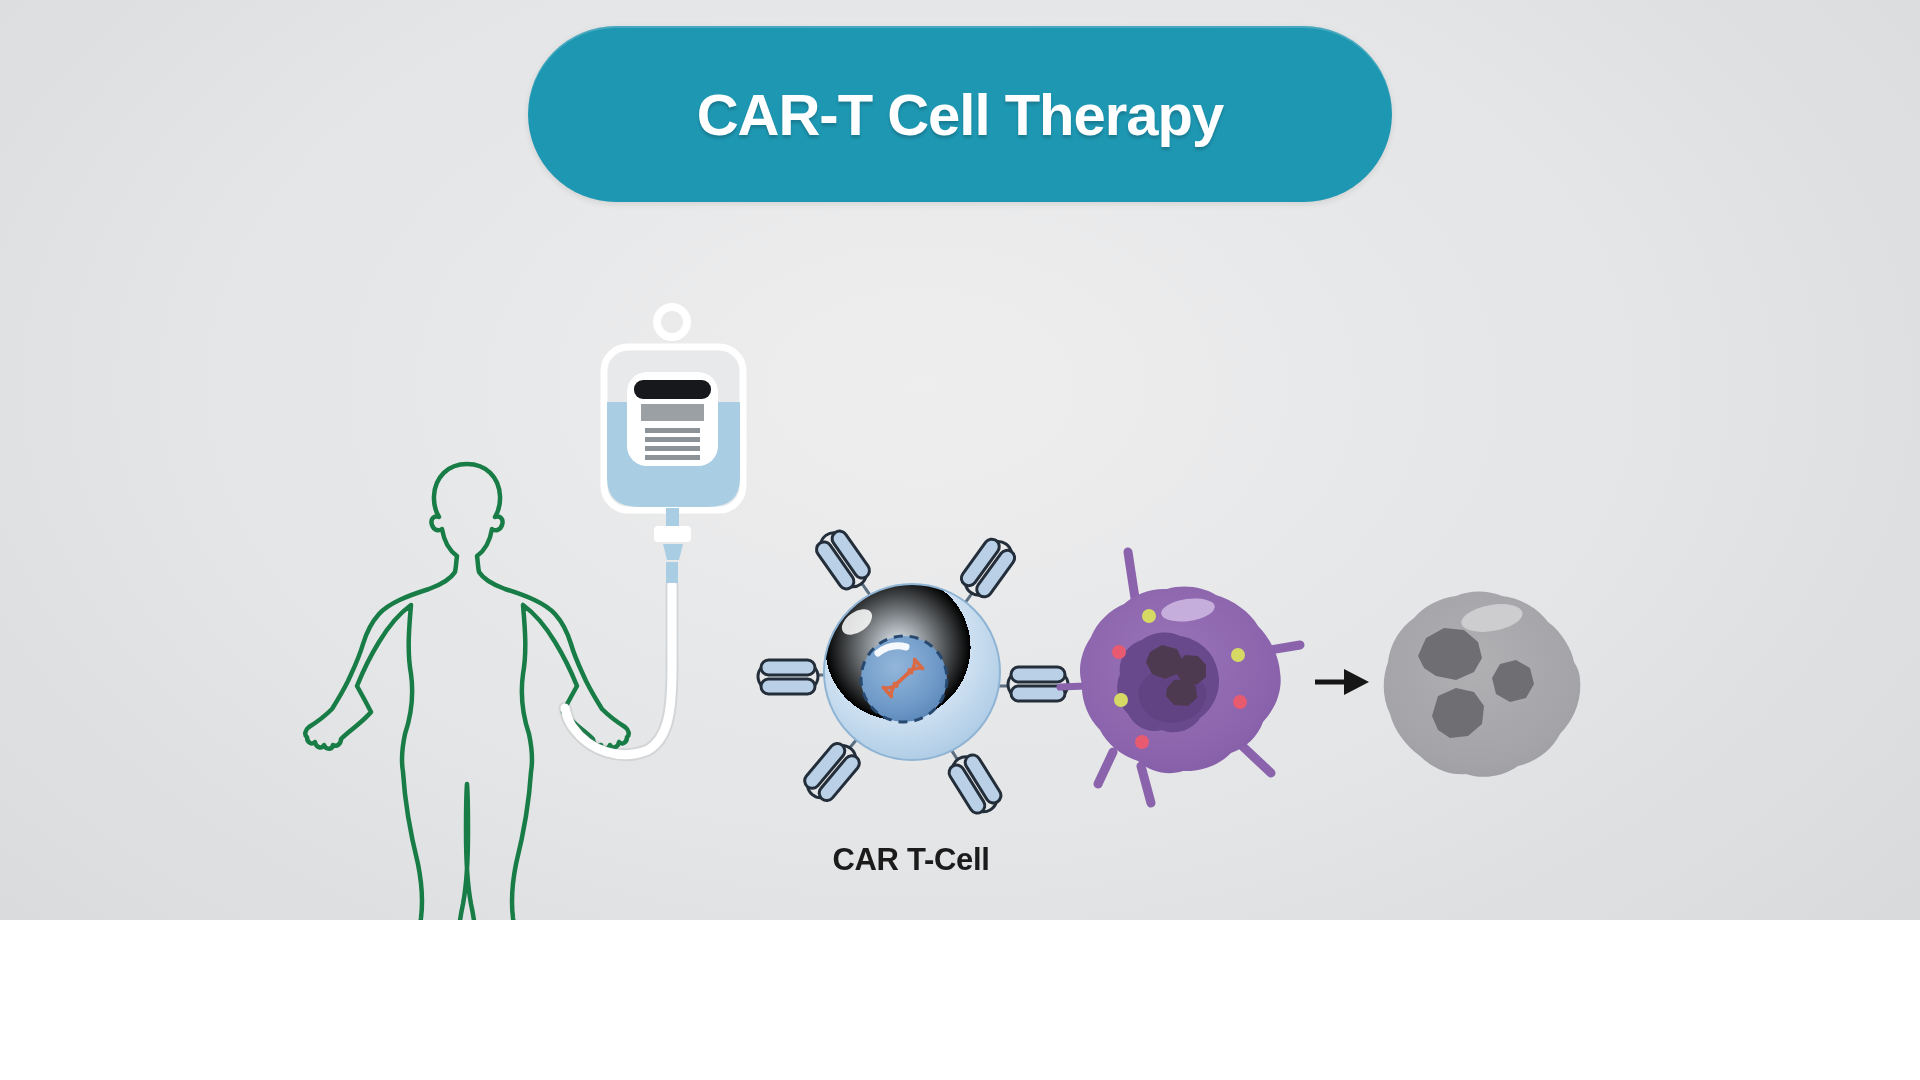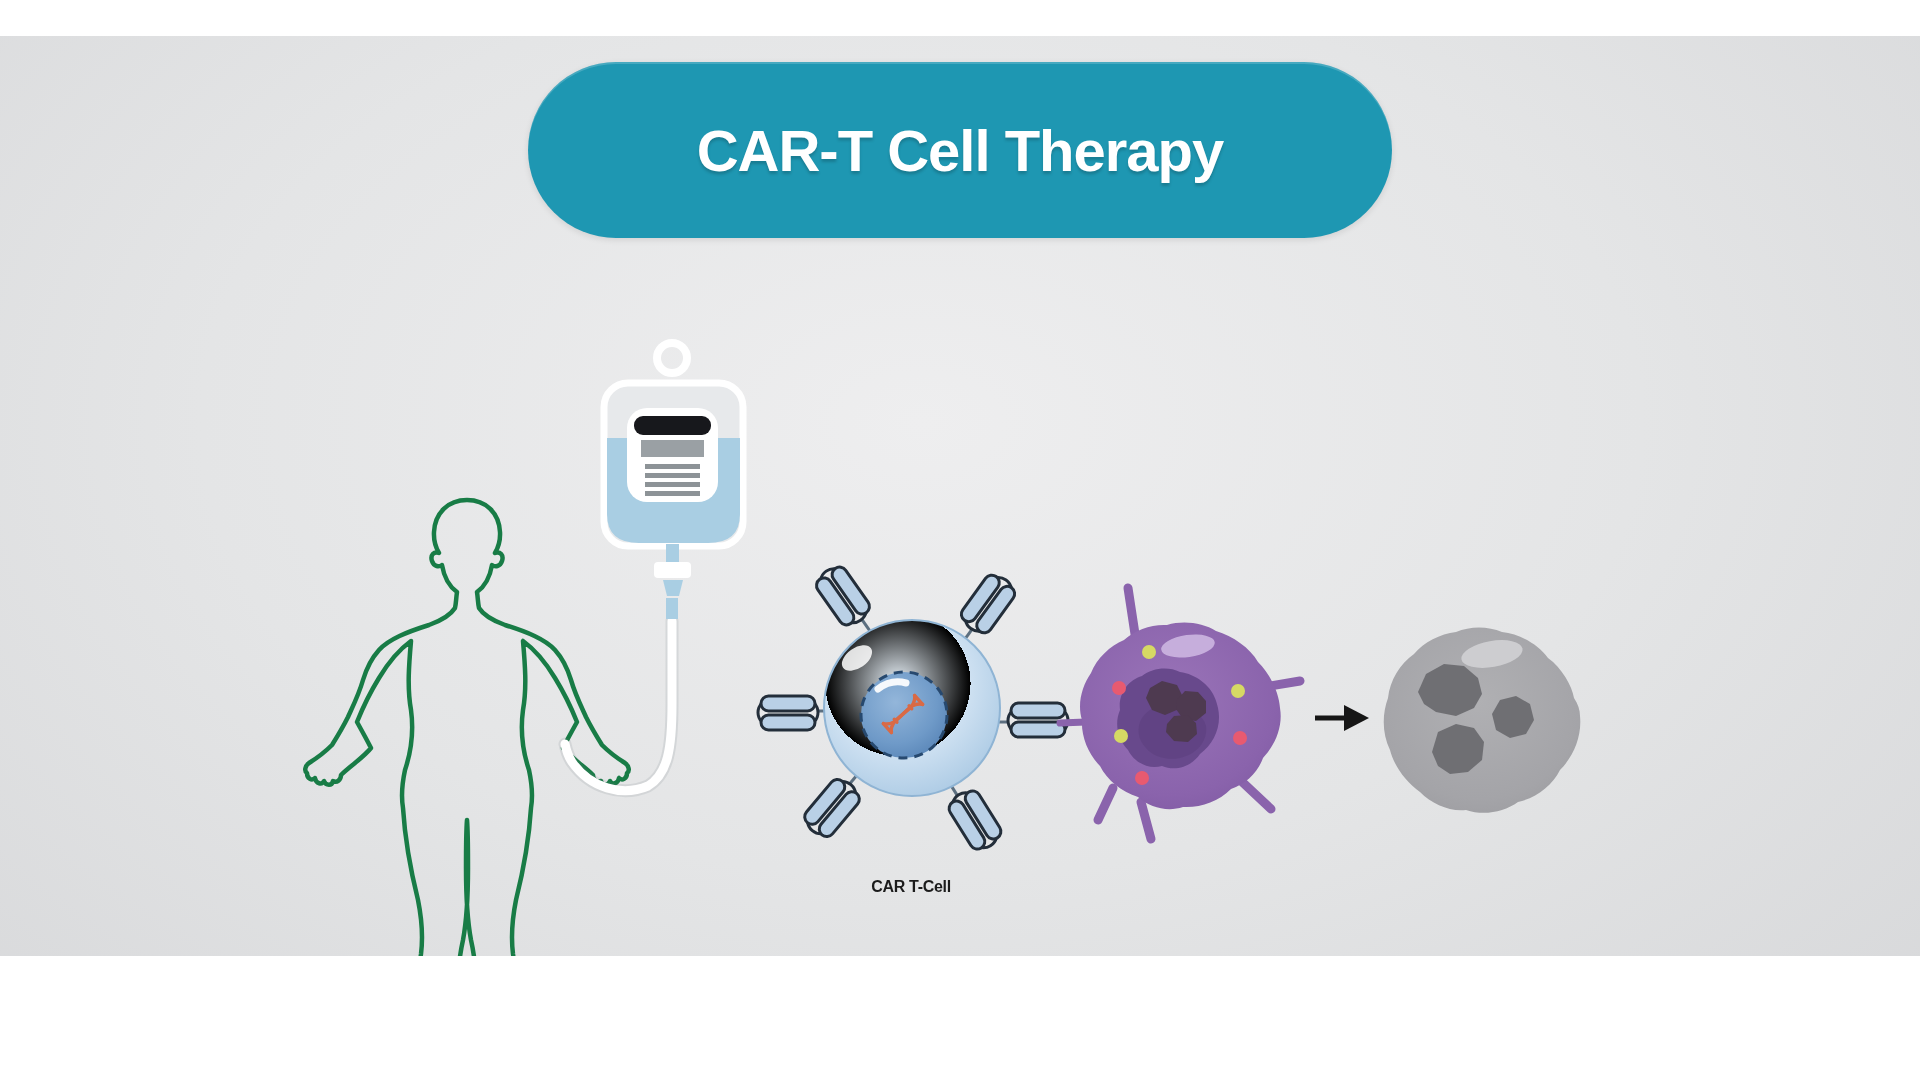--- a/index.html
+++ b/index.html
@@ -4,40 +4,39 @@
 <style>
   html,body{margin:0;padding:0;}
   .canvas{
     position:relative;
     width:1920px;height:920px;
     overflow:hidden;
     font-family:"Liberation Sans", sans-serif;
     background:
       radial-gradient(ellipse 1500px 950px at 48% 42%,
         var(--bg-center,#eeeeef) 0%, #e4e5e6 48%, var(--bg-edge,#d5d6d8) 100%);
-    margin-top: 36px;
   }
   .banner{
     position:absolute;left:528px;top:26px;width:864px;height:176px;
     background:var(--banner-bg,#1e97b2);
     border-radius:88px;
     display:flex;align-items:center;justify-content:center;
     box-shadow:0 2px 6px rgba(0,0,0,.10), inset 0 2px 0 rgba(255,255,255,.18);
   }
   .banner-title{
     color:var(--banner-text,#ffffff);
     font-size:58px;font-weight:700;letter-spacing:-1px;
     text-shadow:0 3px 3px rgba(0,0,0,.18);
     white-space:nowrap;
   }
   .diagram{position:absolute;left:0;top:0;width:1920px;height:1080px;}
   .cell-label{
     position:absolute;
     color:var(--label-text,#1b1b1b);
-    font-size:16px;font-weight:700;letter-spacing:-.3px;
+    font-size:31px;font-weight:700;letter-spacing:-.3px;
     text-align:center;white-space:nowrap;
   }
   .label-cart{left:791px;top:842px;width:240px;}
   .label-death{left:1199px;top:842px;width:304px;}
   .bottom-sliver{
     position:absolute;left:1535px;top:1072px;width:212px;height:8px;
     background:var(--sliver,#b7ddf1);
     border-radius:10px 10px 0 0;
   }
   

